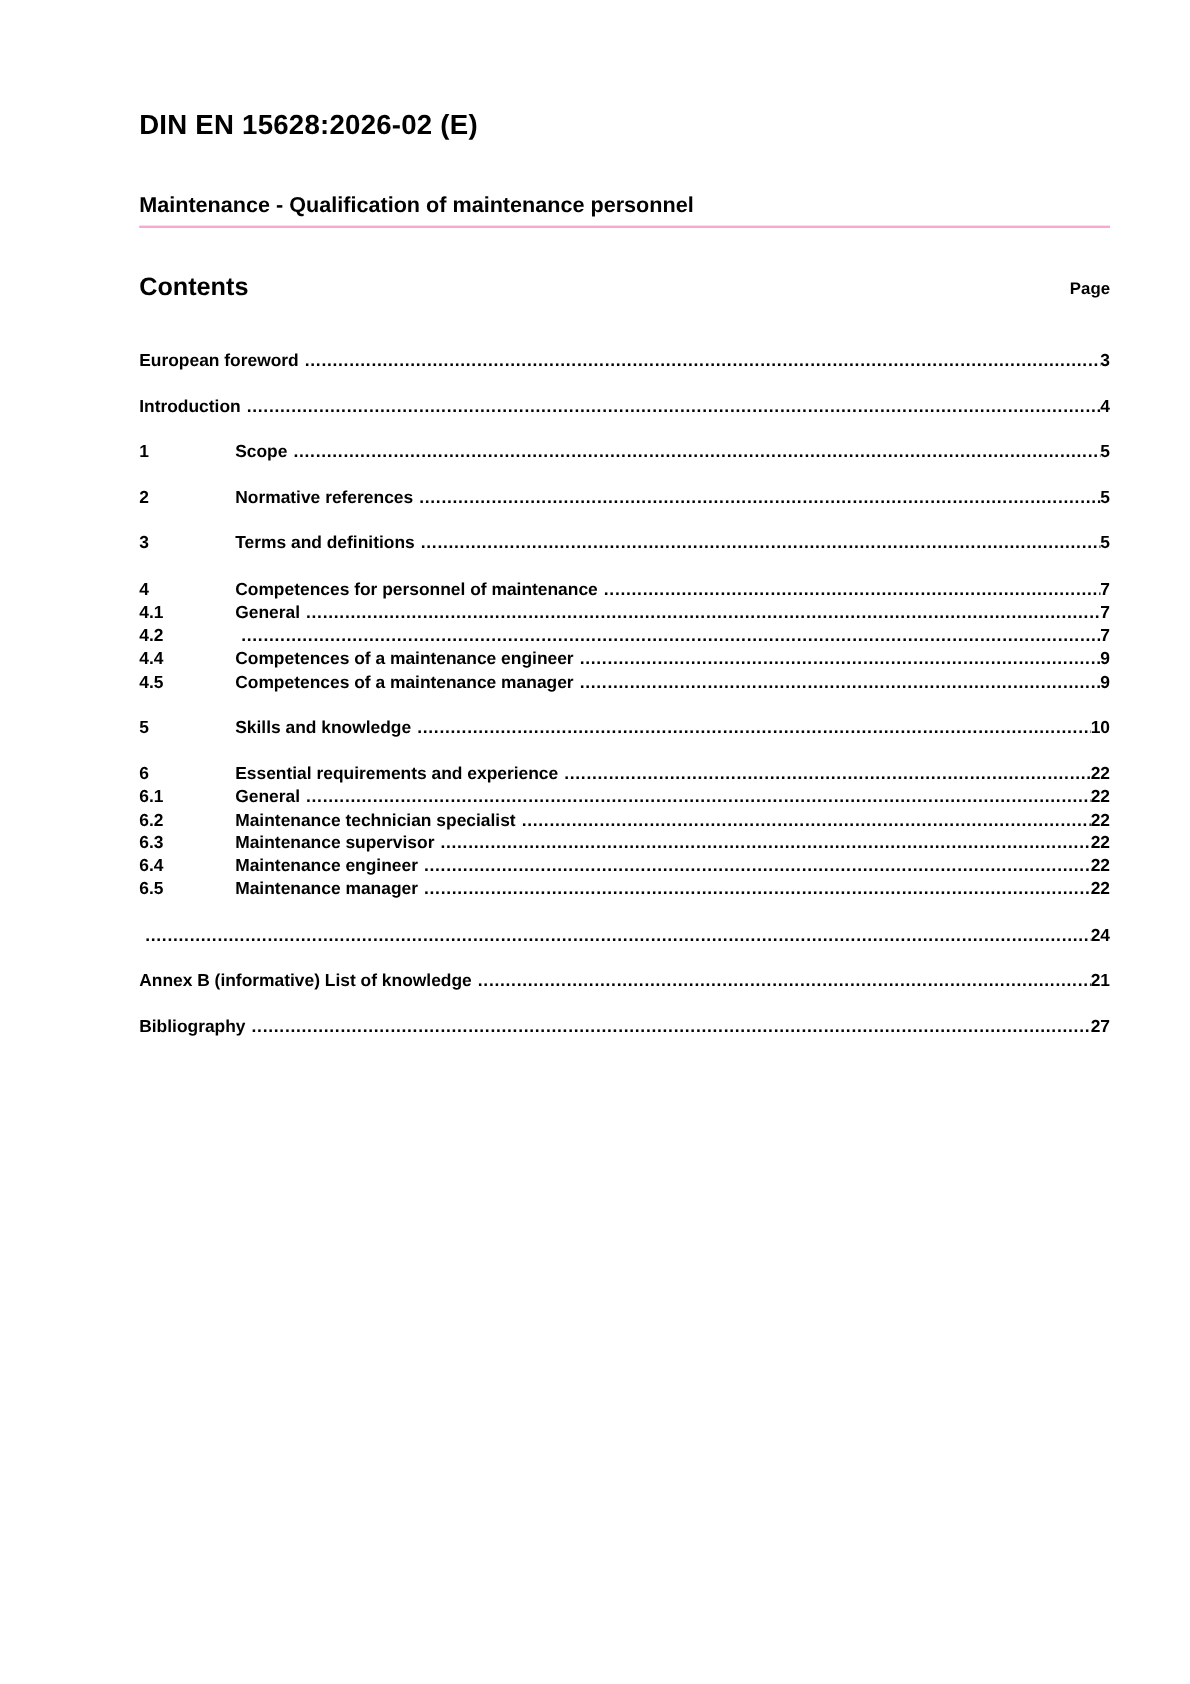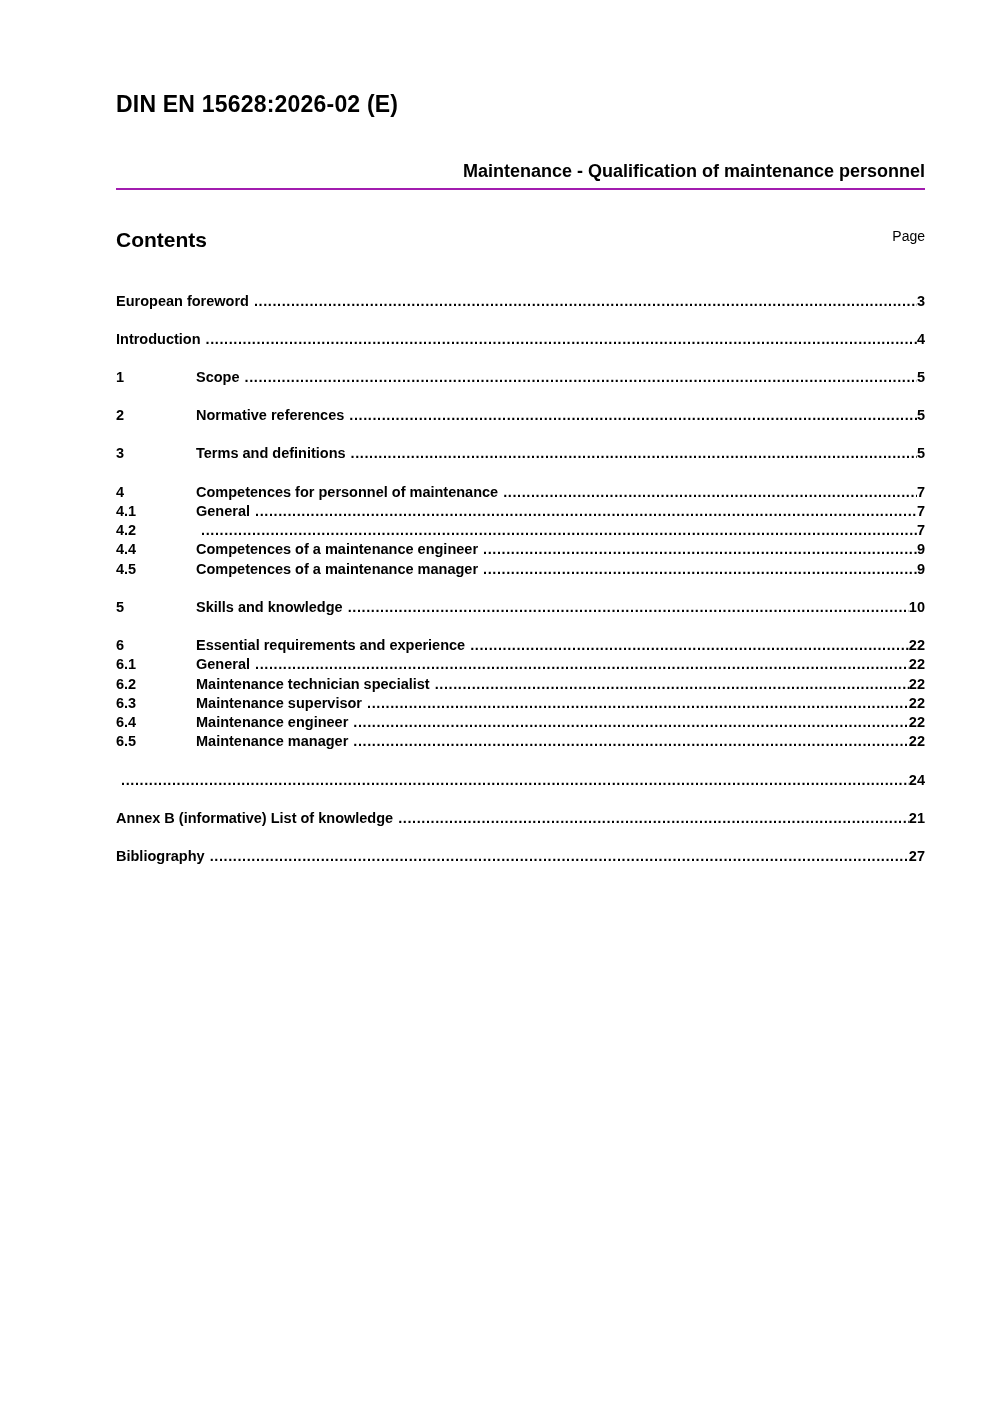--- a/index.html
+++ b/index.html
@@ -20,44 +20,43 @@
   }
   .doc-title {
     margin: 0;
     font-size: 23px;
     font-weight: bold;
     line-height: 1.1;
     letter-spacing: 0.2px;
   }
   .subtitle-wrap {
     margin-top: 45px;
-    border-bottom: 2px solid #a21caf;
+    border-bottom: 2px solid #f9a8d4;
     padding-bottom: 6px;
-    text-align: right;
   }
   .doc-subtitle {
     margin: 0;
     font-size: 18px;
     font-weight: bold;
     line-height: 1.1;
   }
   .contents-row {
     margin-top: 38px;
     display: flex;
     justify-content: space-between;
-    align-items: flex-start;
+    align-items: center;
   }
   .contents-heading {
     margin: 0;
     font-size: 21px;
     font-weight: bold;
   }
   .page-label {
     font-size: 14px;
-    font-weight: normal;
+    font-weight: bold;
   }
   .toc {
     margin-top: 40px;
     font-size: 14.5px;
     font-weight: bold;
   }
   .toc-group {
     margin-bottom: 18.8px;
   }
   .toc-row {

